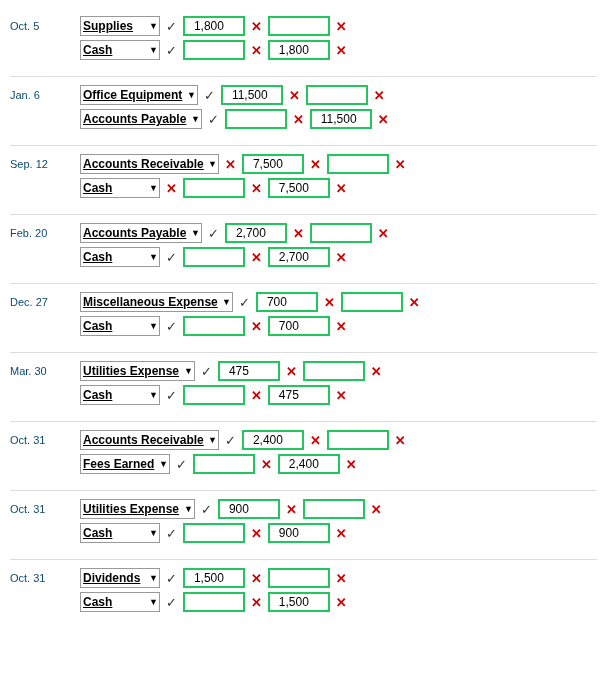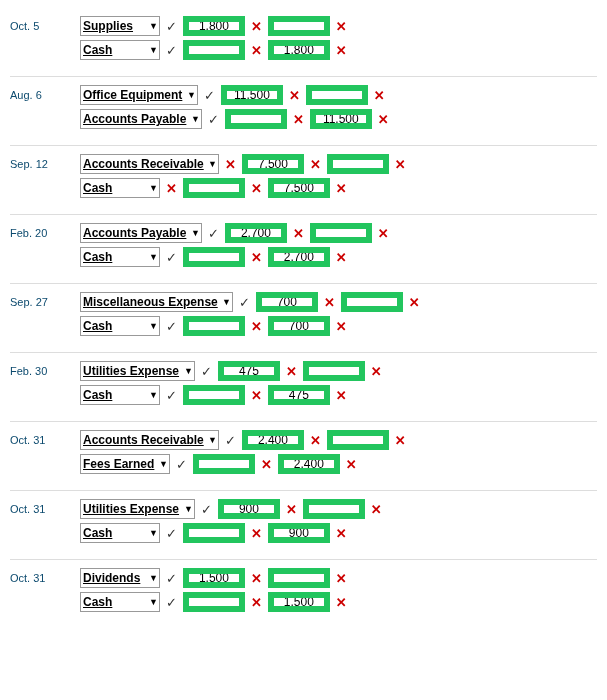--- a/index.html
+++ b/index.html
@@ -57,27 +57,27 @@
       font-size: 13px;
       cursor: pointer;
     }
     .x-icon {
       color: #c00;
       font-size: 13px;
       font-weight: bold;
       cursor: pointer;
     }
     .amount-box {
-      border: 6px solid #22c55e;
+      border: 2px solid #22c55e;
       background: #fff;
       width: 62px;
       height: 20px;
       font-size: 12px;
-      text-align: center;
-      padding: 1px 3px;
+      text-align: left;
+      padding: 1px 9px;
       color: #000;
     }
     .divider {
       border-top: 1px solid #ddd;
       margin: 2px 0;
     }
     select option { font-weight: normal; text-decoration: none; }
     .select-container {
       position: relative;
       display: inline-flex;
@@ -119,21 +119,21 @@
           <span class="check-icon">✓</span>
           <input type="text" class="amount-box" style="">
           <span class="x-icon">✕</span>
           <input type="text" class="amount-box" value="1,800" style="">
           <span class="x-icon">✕</span>
         </div>
       </div>
     </div>
     <div class="divider"></div>
     <div class="entry-group">
-      <div class="date-col">Aug. 6</div>
+      <div class="date-col">Jan. 6</div>
       <div class="lines-col">
         <div class="line-row">
           <div class="select-container">
             <select class="account-select"><option>Office Equipment</option></select>
             <span class="arrow">▼</span>
           </div>
           <span class="check-icon">✓</span>
           <input type="text" class="amount-box" value="11,500" style="">
           <span class="x-icon">✕</span>
           <input type="text" class="amount-box" style="">
@@ -203,21 +203,21 @@
           <span class="check-icon">✓</span>
           <input type="text" class="amount-box" style="">
           <span class="x-icon">✕</span>
           <input type="text" class="amount-box" value="2,700" style="">
           <span class="x-icon">✕</span>
         </div>
       </div>
     </div>
     <div class="divider"></div>
     <div class="entry-group">
-      <div class="date-col">Sep. 27</div>
+      <div class="date-col">Dec. 27</div>
       <div class="lines-col">
         <div class="line-row">
           <div class="select-container">
             <select class="account-select"><option>Miscellaneous Expense</option></select>
             <span class="arrow">▼</span>
           </div>
           <span class="check-icon">✓</span>
           <input type="text" class="amount-box" value="700" style="">
           <span class="x-icon">✕</span>
           <input type="text" class="amount-box" style="">
@@ -231,21 +231,21 @@
           <span class="check-icon">✓</span>
           <input type="text" class="amount-box" style="">
           <span class="x-icon">✕</span>
           <input type="text" class="amount-box" value="700" style="">
           <span class="x-icon">✕</span>
         </div>
       </div>
     </div>
     <div class="divider"></div>
     <div class="entry-group">
-      <div class="date-col">Feb. 30</div>
+      <div class="date-col">Mar. 30</div>
       <div class="lines-col">
         <div class="line-row">
           <div class="select-container">
             <select class="account-select"><option>Utilities Expense</option></select>
             <span class="arrow">▼</span>
           </div>
           <span class="check-icon">✓</span>
           <input type="text" class="amount-box" value="475" style="">
           <span class="x-icon">✕</span>
           <input type="text" class="amount-box" style="">

